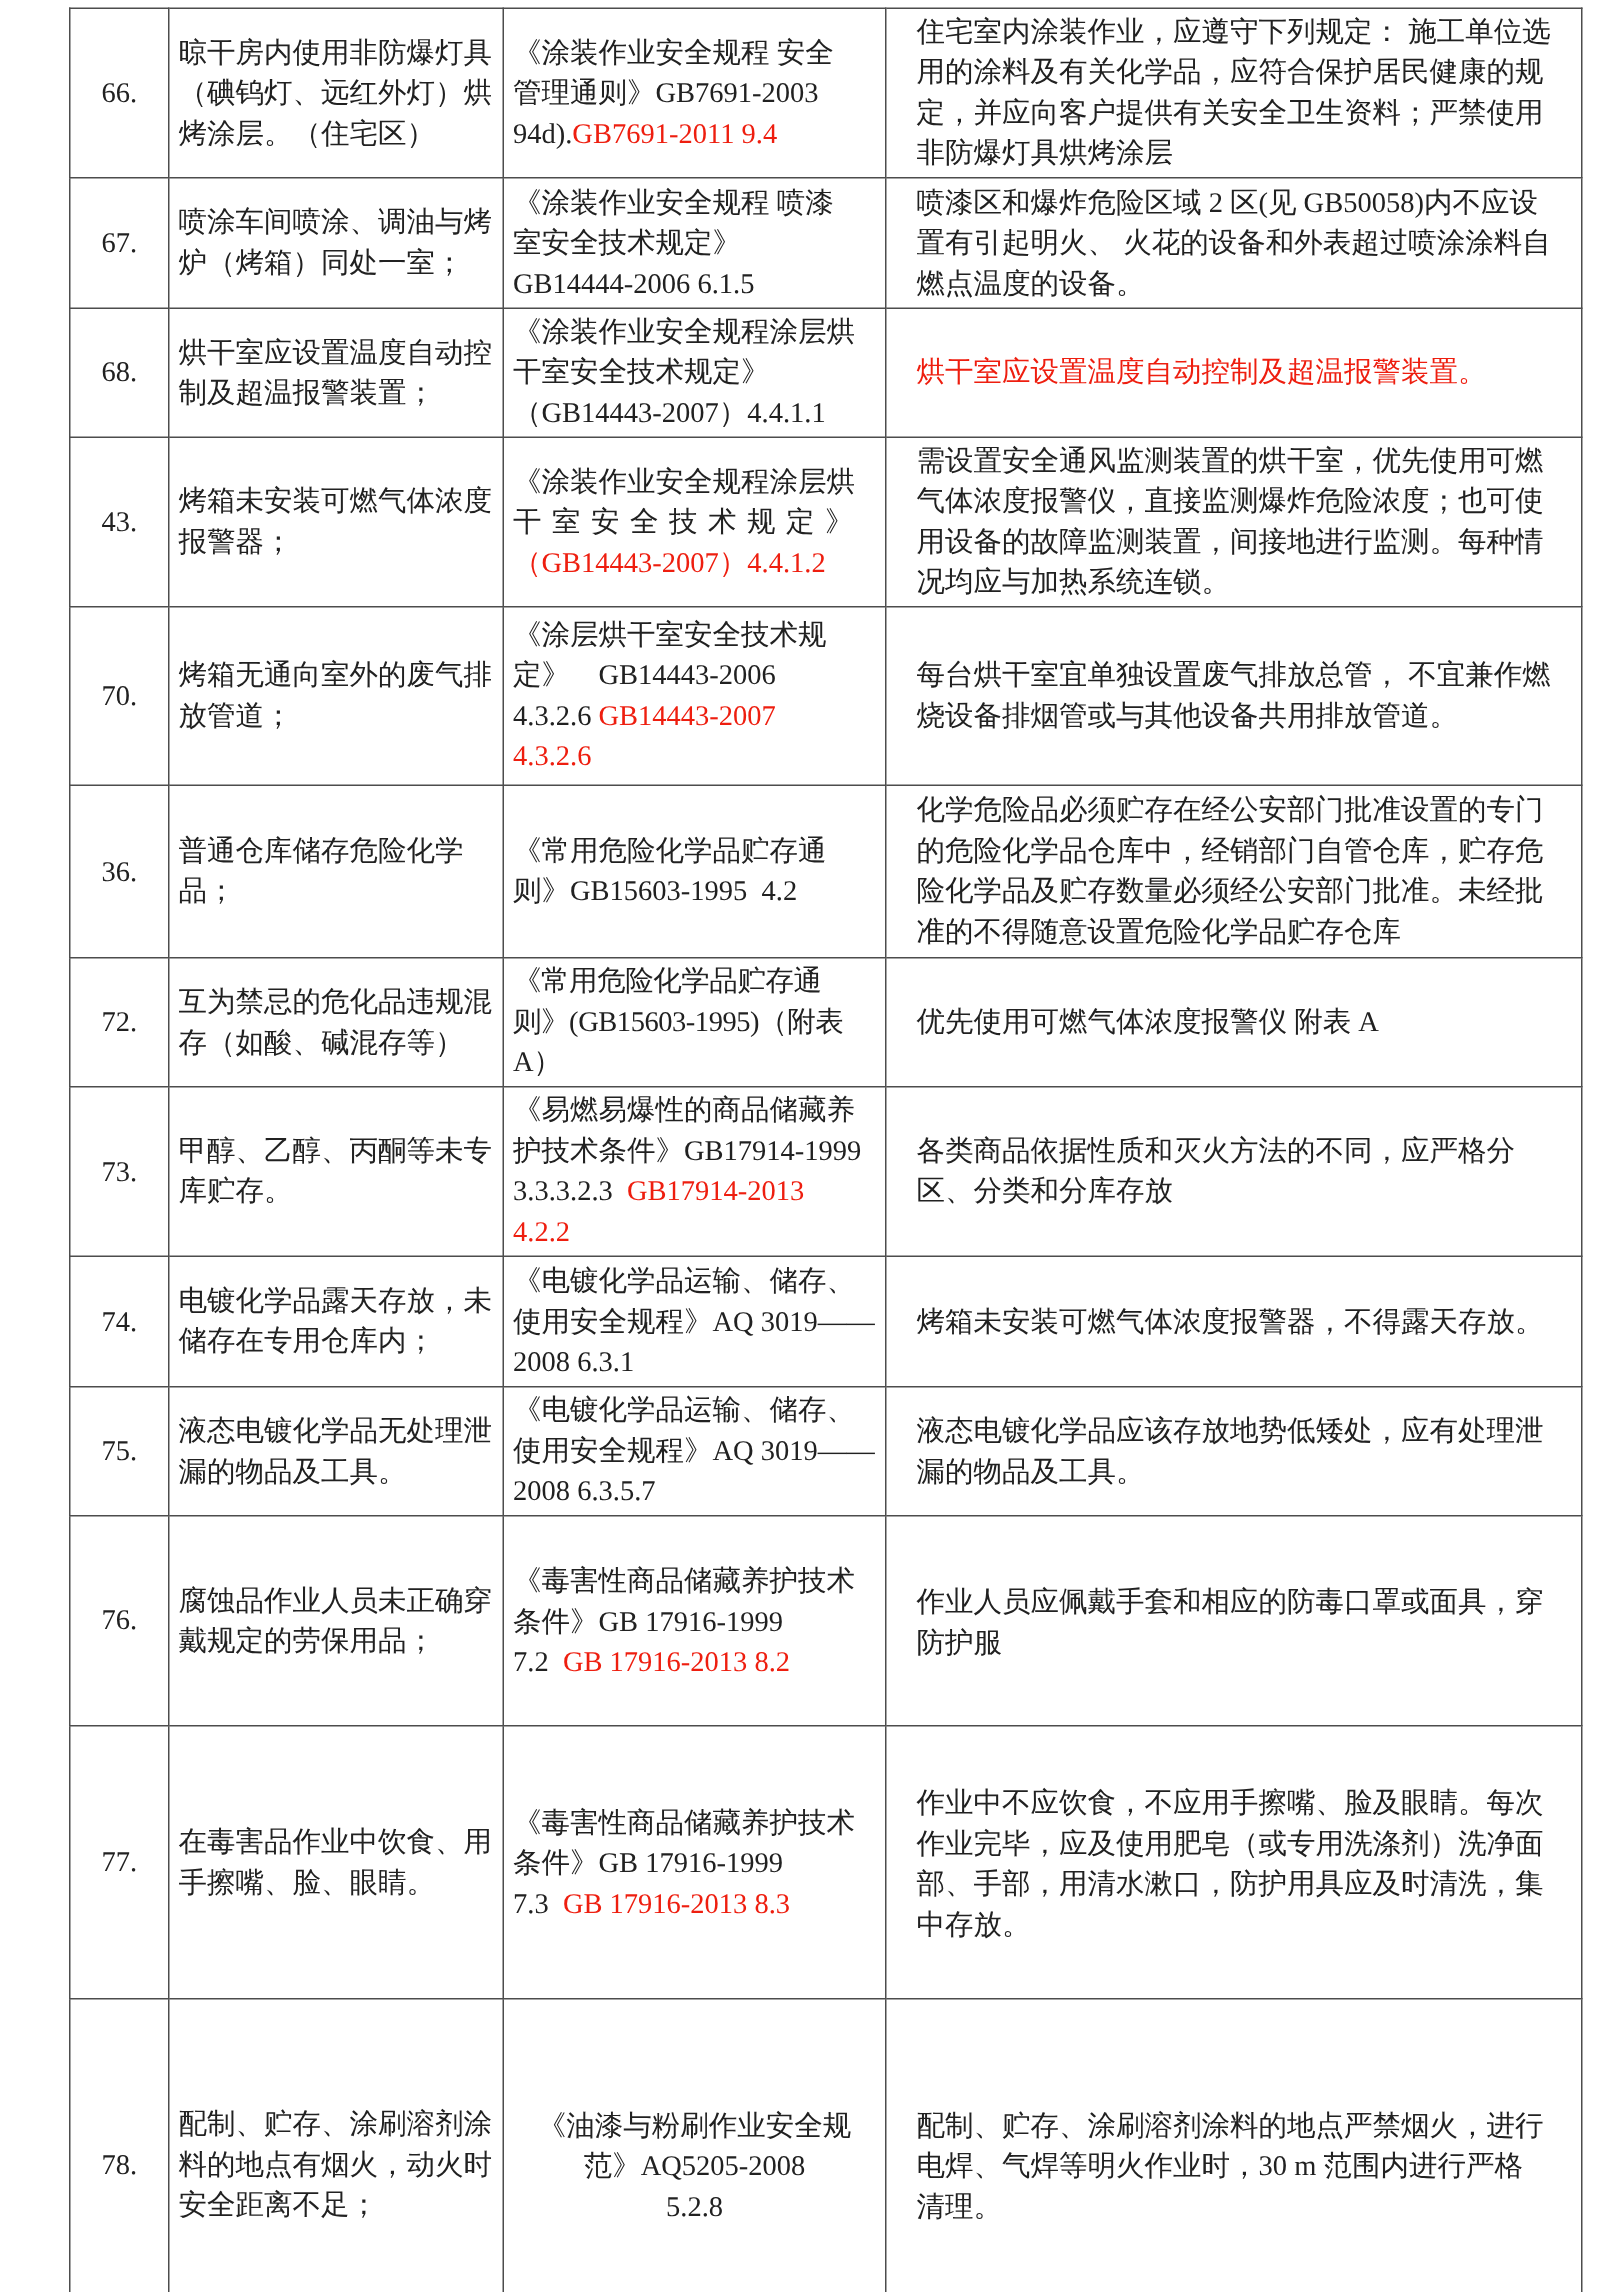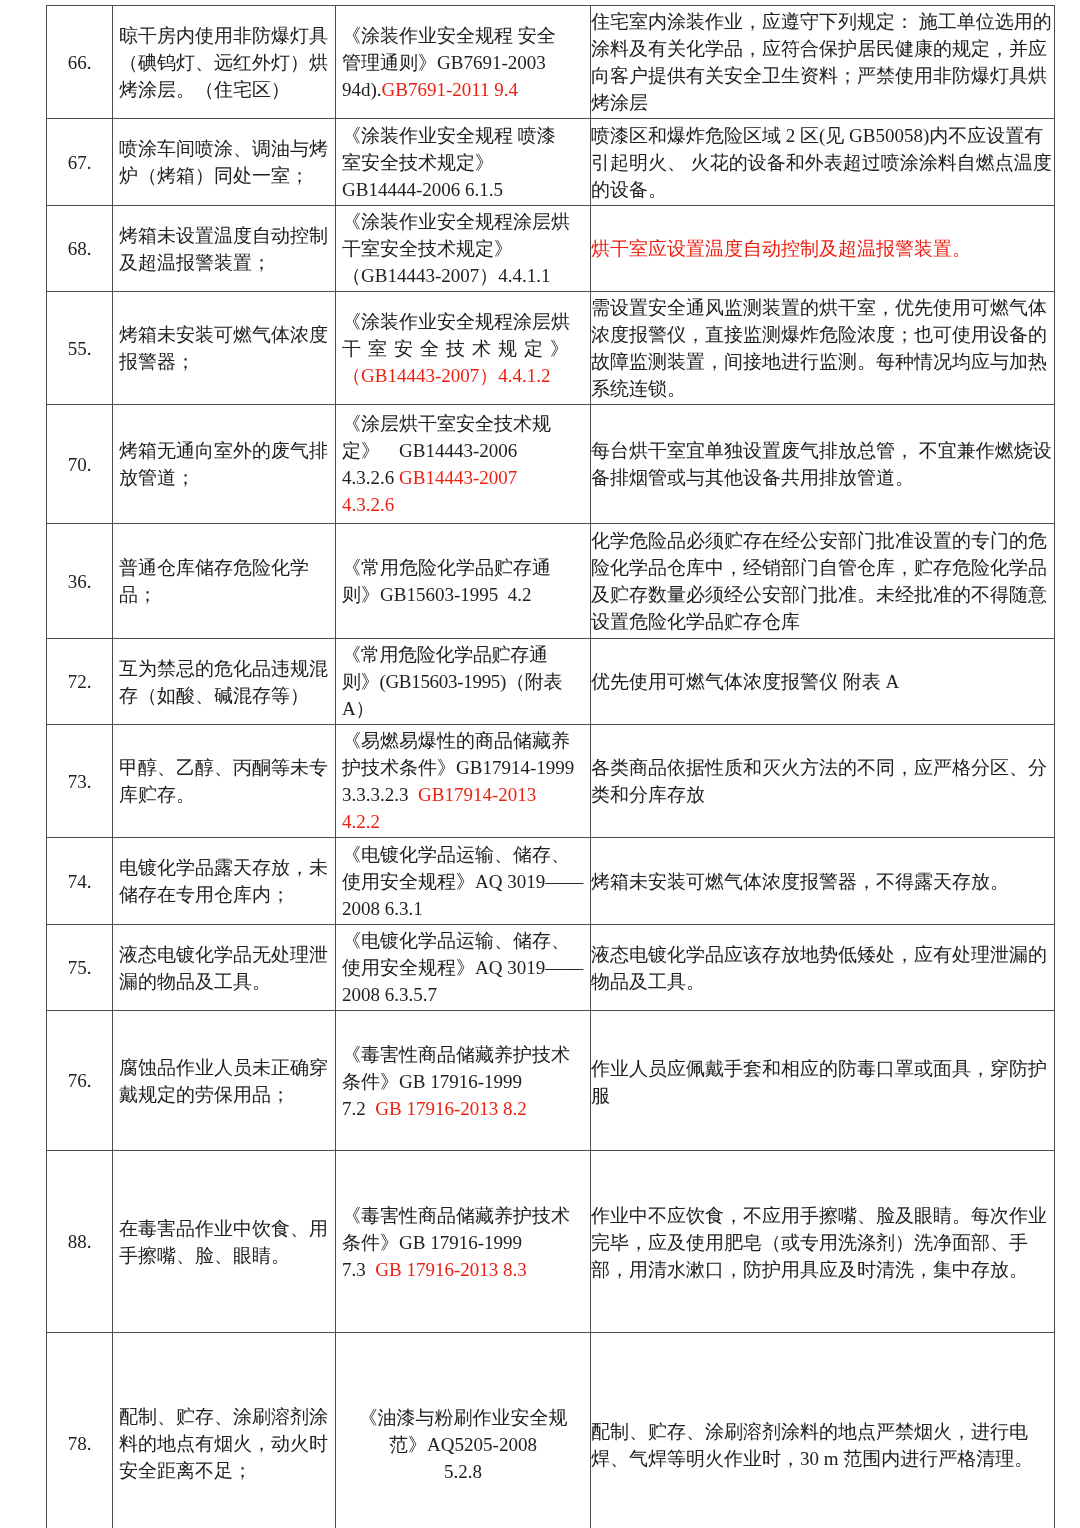--- a/index.html
+++ b/index.html
@@ -37,21 +37,21 @@
     font-size: 20px;
     padding: 2px 2px;
   }
   td.issue {
     padding: 2px 6px;
   }
   td.ref {
     padding: 2px 6px;
   }
   td.req {
-    padding: 2px 0;
+    padding: 2px 20px;
     position: relative;
   }
   td.top { vertical-align: top; padding-top: 4px; }
   td.center { text-align: center; }
   td.tight { font-size: 17.5px; letter-spacing: -0.3px; }
   .red { color: var(--red, #ee1e0f); }
   .spread { letter-spacing: 7px; }
 </style>
 </head>
 <body>
@@ -76,28 +76,28 @@
         <tr style="height: 87px;">
           <td class="num">67.</td>
           <td class="issue">喷涂车间喷涂、调油与烤炉（烤箱）同处一室；</td>
           <td class="ref"><span>《涂装作业安全规程 喷漆
 室安全技术规定》
 GB14444-2006 6.1.5</span></td>
           <td class="req"><span>喷漆区和爆炸危险区域 2 区(见 GB50058)内不应设置有引起明火、 火花的设备和外表超过喷涂涂料自燃点温度的设备。</span></td>
         </tr>
         <tr style="height: 83px;">
           <td class="num">68.</td>
-          <td class="issue">烤箱未设置温度自动控制及超温报警装置；</td>
+          <td class="issue">烘干室应设置温度自动控制及超温报警装置；</td>
           <td class="ref"><span>《涂装作业安全规程涂层烘
 干室安全技术规定》
 （GB14443-2007）4.4.1.1</span></td>
           <td class="req"><span class="red">烘干室应设置温度自动控制及超温报警装置。</span></td>
         </tr>
         <tr style="height: 111px;">
-          <td class="num">55.</td>
+          <td class="num">43.</td>
           <td class="issue">烤箱未安装可燃气体浓度报警器；</td>
           <td class="ref"><span>《涂装作业安全规程涂层烘
 </span><span class="spread">干室安全技术规定》
 </span><span class="red">（GB14443-2007）4.4.1.2</span></td>
           <td class="req"><span>需设置安全通风监测装置的烘干室，优先使用可燃气体浓度报警仪，直接监测爆炸危险浓度；也可使用设备的故障监测装置，间接地进行监测。每种情况均应与加热系统连锁。</span></td>
         </tr>
         <tr style="height: 119px;">
           <td class="num">70.</td>
           <td class="issue">烤箱无通向室外的废气排放管道；</td>
           <td class="ref"><span>《涂层烘干室安全技术规
@@ -147,21 +147,21 @@
         </tr>
         <tr style="height: 140px;">
           <td class="num">76.</td>
           <td class="issue">腐蚀品作业人员未正确穿戴规定的劳保用品；</td>
           <td class="ref top"><span>《毒害性商品储藏养护技术
 条件》GB 17916-1999
 7.2  </span><span class="red">GB 17916-2013 8.2</span></td>
           <td class="req top"><span>作业人员应佩戴手套和相应的防毒口罩或面具，穿防护服</span></td>
         </tr>
         <tr style="height: 182px;">
-          <td class="num">88.</td>
+          <td class="num">77.</td>
           <td class="issue">在毒害品作业中饮食、用手擦嘴、脸、眼睛。</td>
           <td class="ref top"><span>《毒害性商品储藏养护技术
 条件》GB 17916-1999
 7.3  </span><span class="red">GB 17916-2013 8.3</span></td>
           <td class="req top"><span>作业中不应饮食，不应用手擦嘴、脸及眼睛。每次作业完毕，应及使用肥皂（或专用洗涤剂）洗净面部、手部，用清水漱口，防护用具应及时清洗，集中存放。</span></td>
         </tr>
         <tr style="height: 222px;">
           <td class="num">78.</td>
           <td class="issue">配制、贮存、涂刷溶剂涂料的地点有烟火，动火时安全距离不足；</td>
           <td class="ref top center"><span>《油漆与粉刷作业安全规

